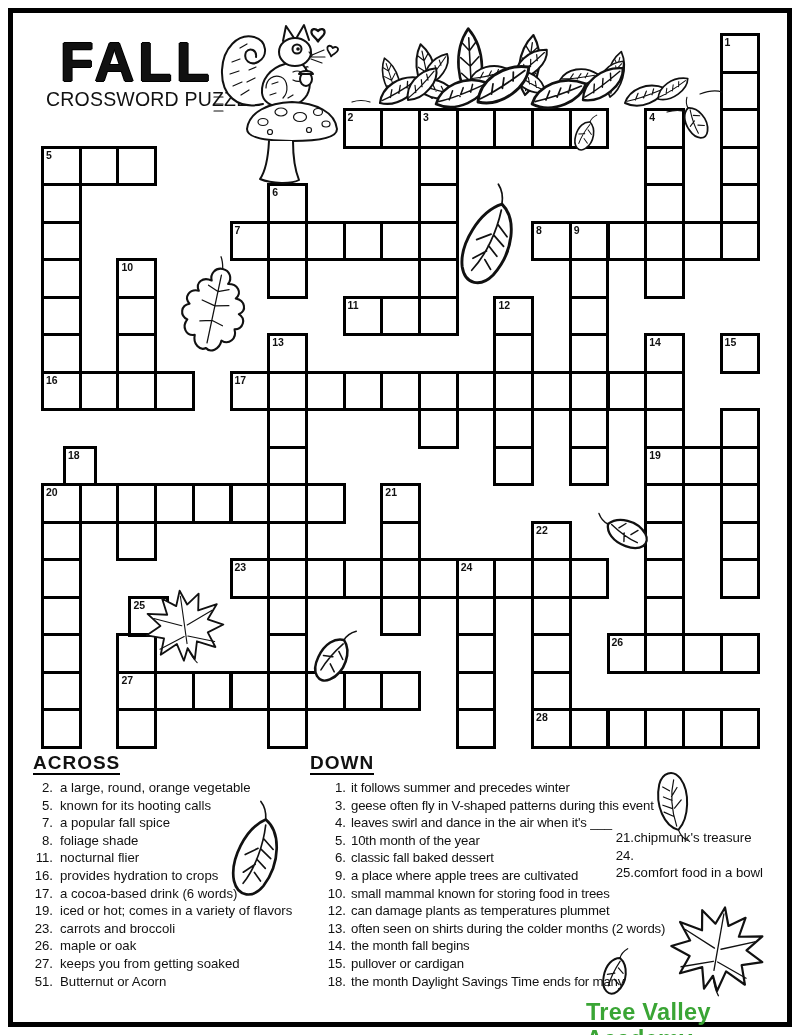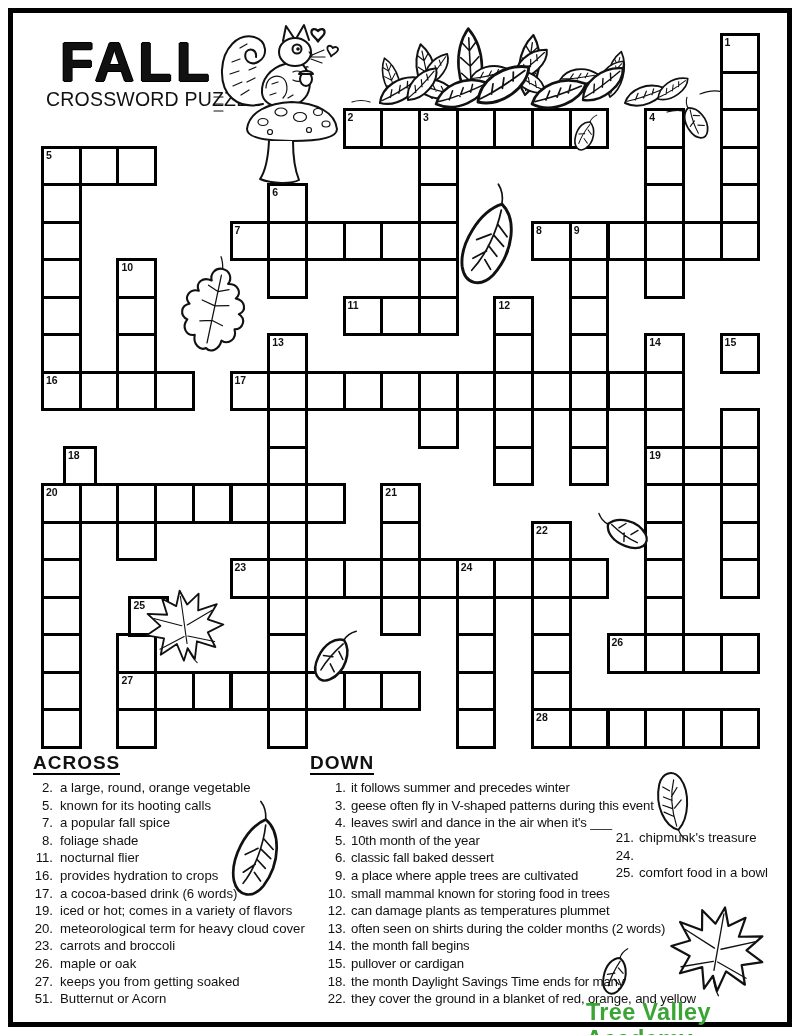--- a/index.html
+++ b/index.html
@@ -21,21 +21,21 @@
     border-bottom:2.5px solid #000; letter-spacing:1px; margin:0 0 4px 0; }
   .clues-across { position:absolute; left:30px; top:753px; width:290px; }
   .clues-across .clue-heading { margin-left:3px; }
   .clues-down { position:absolute; left:310px; top:753px; width:380px; }
   .clues-downright { position:absolute; left:600px; top:829px; width:192px; }
   .clue { display:flex; align-items:flex-start; line-height:17.6px; font-size:13.2px; }
   .cnumcol { flex:none; text-align:right; }
   .clues-across .cnumcol { width:23px; margin-right:7px; }
   .clues-down .cnumcol { width:36px; margin-right:5px; }
   .clues-down .ctext { white-space:nowrap; letter-spacing:-0.15px; }
-  .clues-downright .cnumcol { width:34px; margin-right:5px; }
+  .clues-downright .cnumcol { width:34px; }
   .clues-downright .ctext { width:150px; }
 
   .site-credit { position:absolute; left:586px; top:999px; font-size:23.5px; font-weight:bold; letter-spacing:0.3px; }
 
   svg.deco { position:absolute; left:0; top:0; pointer-events:none; }
   .lo { fill:#fff; stroke:#111; stroke-width:2; stroke-linejoin:round; stroke-linecap:round; }
   .lv { fill:none; stroke:#111; stroke-width:1.2; stroke-linecap:round; }
   .sq { fill:#fff; stroke:#111; stroke-width:2; stroke-linejoin:round; stroke-linecap:round; }
   .sqt { fill:none; stroke:#111; stroke-width:1.2; stroke-linecap:round; }
 </style>
@@ -392,24 +392,20 @@
       </div>
       <div class="clue">
         <span class="cnumcol">17.</span>
         <span class="ctext">a cocoa-based drink (6 words)</span>
       </div>
       <div class="clue">
         <span class="cnumcol">19.</span>
         <span class="ctext">iced or hot; comes in a variety of flavors</span>
       </div>
       <div class="clue">
-        <span class="cnumcol">20.</span>
-        <span class="ctext">meteorological term for heavy cloud cover</span>
-      </div>
-      <div class="clue">
         <span class="cnumcol">23.</span>
         <span class="ctext">carrots and broccoli</span>
       </div>
       <div class="clue">
         <span class="cnumcol">26.</span>
         <span class="ctext">maple or oak</span>
       </div>
       <div class="clue">
         <span class="cnumcol">27.</span>
         <span class="ctext">keeps you from getting soaked</span>
@@ -465,24 +461,20 @@
         <span class="ctext">the month fall begins</span>
       </div>
       <div class="clue">
         <span class="cnumcol">15.</span>
         <span class="ctext">pullover or cardigan</span>
       </div>
       <div class="clue">
         <span class="cnumcol">18.</span>
         <span class="ctext">the month Daylight Savings Time ends for many</span>
       </div>
-      <div class="clue">
-        <span class="cnumcol">22.</span>
-        <span class="ctext">they cover the ground in a blanket of red, orange, and yellow</span>
-      </div>
     </div>
 </div>
 
 <div class="clues-downright">
   <div>
       <div class="clue">
         <span class="cnumcol">21.</span>
         <span class="ctext">chipmunk's treasure</span>
       </div>
       <div class="clue">

